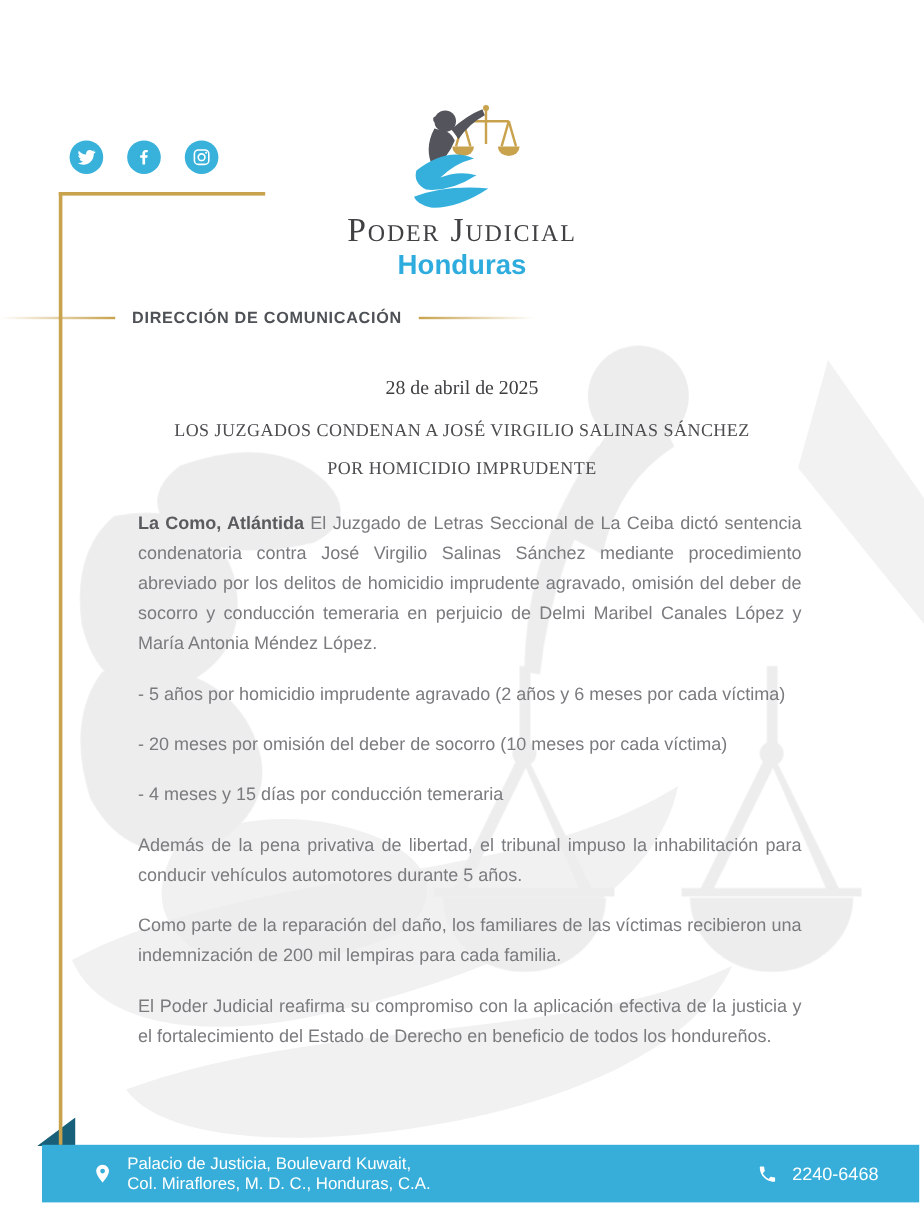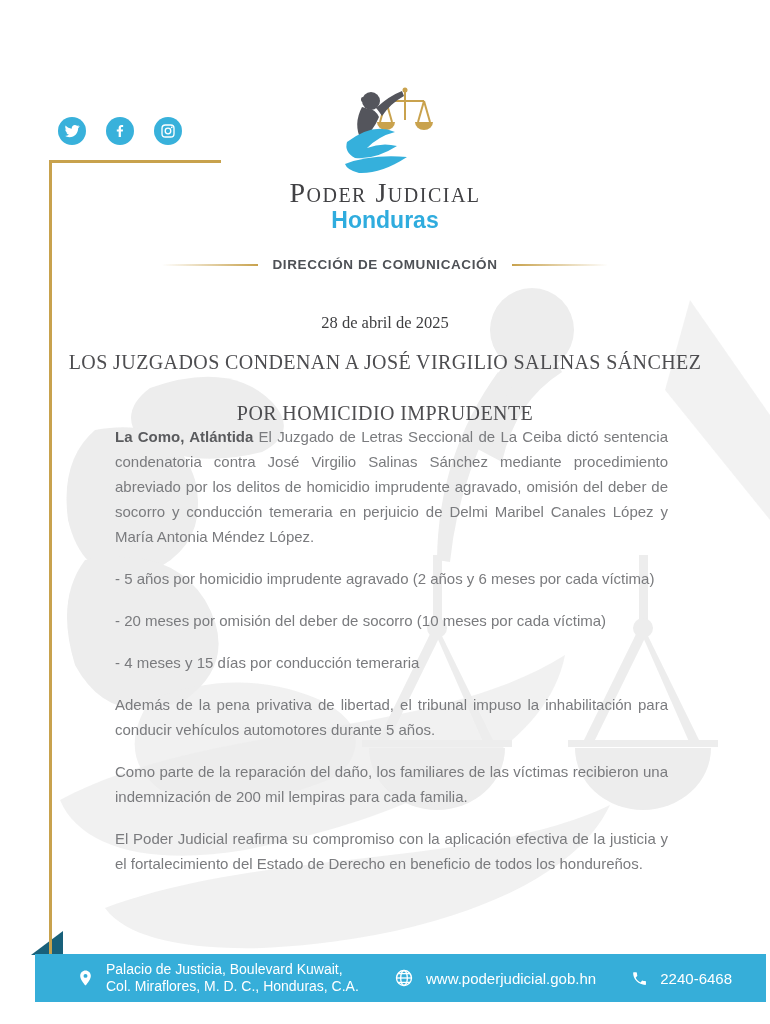--- a/index.html
+++ b/index.html
@@ -16,32 +16,32 @@
   
   .social{position:absolute;top:117px;left:58px;display:flex;gap:20px;}
   .social .btn{width:28px;height:28px;border-radius:50%;background:#38B1DB;display:flex;align-items:center;justify-content:center;cursor:pointer;}
   .social svg{display:block;}
   
   .header{position:absolute;top:86px;left:0;right:0;text-align:center;}
   .logo-art{display:block;margin:0 auto;}
   .logo-title{font-family:"Liberation Serif",serif;font-variant:small-caps;font-size:28px;letter-spacing:1.5px;color:#414144;line-height:26px;}
   .logo-sub{font-size:23px;font-weight:bold;color:#2FACDE;line-height:26px;margin-top:1px;}
   
-  .dept-row{position:absolute;top:257px;left:0;right:0;display:flex;align-items:center;justify-content:center;gap:14px;}
+  .dept-row{position:absolute;top:257px;left:0;right:0;display:flex;align-items:center;gap:14px;}
   .dept-line{width:96px;height:2px;}
   .dept-line.l{background:linear-gradient(to left,#C8A24D,rgba(200,162,77,0));}
   .dept-line.r{background:linear-gradient(to right,#C8A24D,rgba(200,162,77,0));}
   .dept-text{font-size:13.5px;font-weight:bold;letter-spacing:.6px;color:#4E5156;}
   .press-title{position:absolute;top:275px;left:0;right:0;text-align:center;
     font-size:25px;font-weight:bold;letter-spacing:.8px;color:#55565B;}
   .date{position:absolute;top:313px;left:0;right:0;text-align:center;
     font-family:"Liberation Serif",serif;font-size:16.5px;color:#3E3E40;}
   .headline{position:absolute;top:351px;left:40px;right:40px;text-align:center;
-    font-family:"Liberation Serif",serif;font-size:20px;letter-spacing:.4px;color:#4D4D50;}
-  .headline .l2{margin-top:28px;}
+    font-family:"Liberation Serif",serif;font-size:15px;letter-spacing:.4px;color:#4D4D50;}
+  .headline .l2{margin-top:15px;}
   
   .article{position:absolute;left:115px;width:553px;top:424px;
     font-size:15px;line-height:25px;color:#7A7B7E;text-align:justify;}
   .article p{margin:0 0 17px 0;}
   .article .lead b{color:#5A5B5E;}
   
   .footer-fold{position:absolute;left:31px;top:931px;width:32px;height:24px;background:#18607A;
     clip-path:polygon(0 100%,100% 0,100% 100%);z-index:2;}
   .footer-bar{position:absolute;left:35px;top:954px;width:731px;height:48px;background:#36AED9;
     display:flex;align-items:center;justify-content:space-between;
@@ -181,29 +181,20 @@
       <div class="f-group">
         <svg width="17" height="22" viewBox="0 0 24 24" fill="#ffffff">
             <path d="M12 1.5C7.9 1.5 4.5 4.9 4.5 9c0 5.6 7.5 13.5 7.5 13.5S19.5 14.6 19.5 9c0-4.1-3.4-7.5-7.5-7.5zm0 10.3A2.8 2.8 0 1 1 12 6.2a2.8 2.8 0 0 1 0 5.6z"></path>
           </svg>
         <div class="f-addr">
           <div>Palacio de Justicia, Boulevard Kuwait,</div>
           <div>Col. Miraflores, M. D. C., Honduras, C.A.</div>
         </div>
       </div>
       <div class="f-group">
-        <svg width="20" height="20" viewBox="0 0 24 24" fill="none" stroke="#ffffff" stroke-width="1.6">
-            <circle cx="12" cy="12" r="9"></circle>
-            <ellipse cx="12" cy="12" rx="4" ry="9"></ellipse>
-            <line x1="3" y1="12" x2="21" y2="12"></line>
-            <path d="M4.5 6.8h15M4.5 17.2h15"></path>
-          </svg>
-        <span class="f-web">www.poderjudicial.gob.hn</span>
-      </div>
-      <div class="f-group">
         <svg width="17" height="17" viewBox="0 0 24 24" fill="#ffffff">
             <path d="M6.6 10.8c1.5 2.9 3.8 5.2 6.7 6.7l2.2-2.2c.3-.3.7-.4 1-.2 1.1.4 2.4.6 3.6.6.6 0 1 .4 1 1V20c0 .6-.4 1-1 1C10.8 21 3 13.2 3 4c0-.6.4-1 1-1h3.3c.6 0 1 .4 1 1 0 1.3.2 2.5.6 3.6.1.3 0 .7-.2 1l-2.1 2.2z"></path>
           </svg>
         <span class="f-phone">2240-6468</span>
       </div>
     </div>
 
   </div>
 </div>
 

